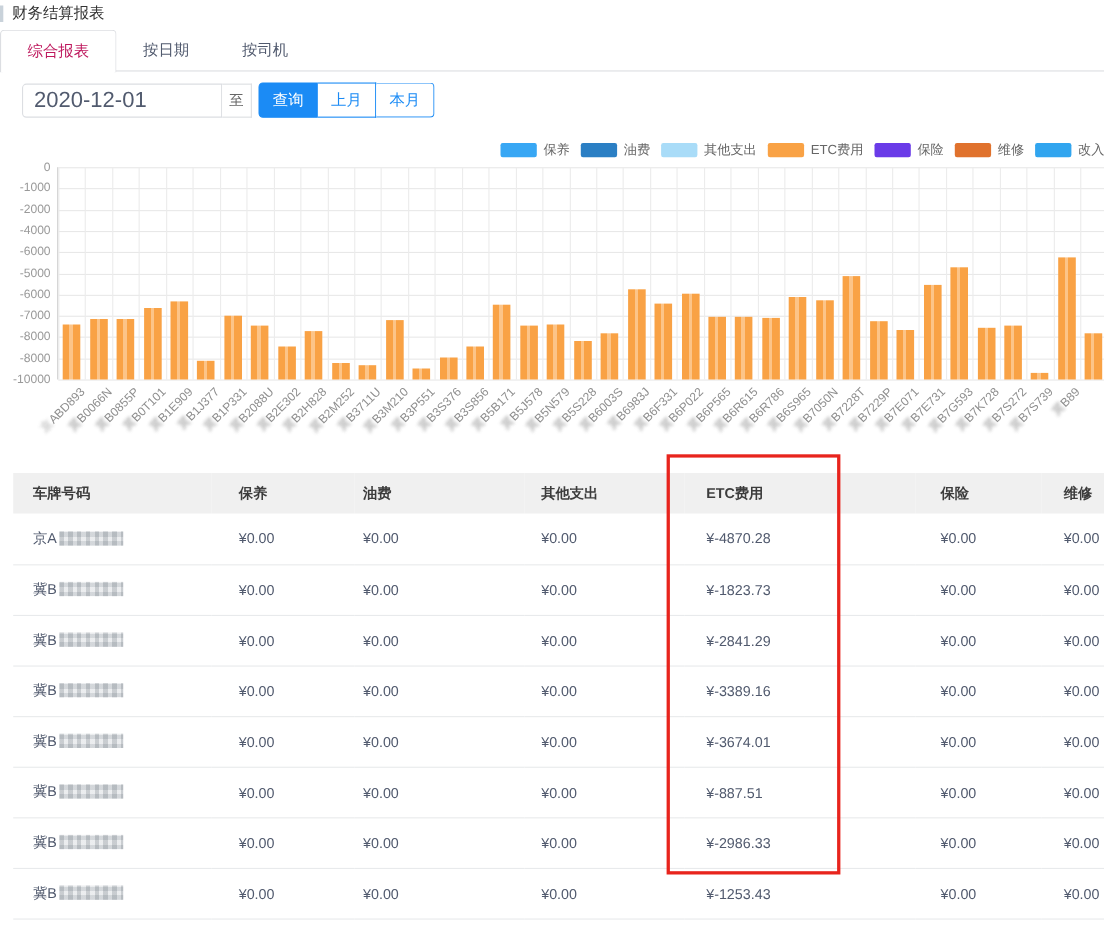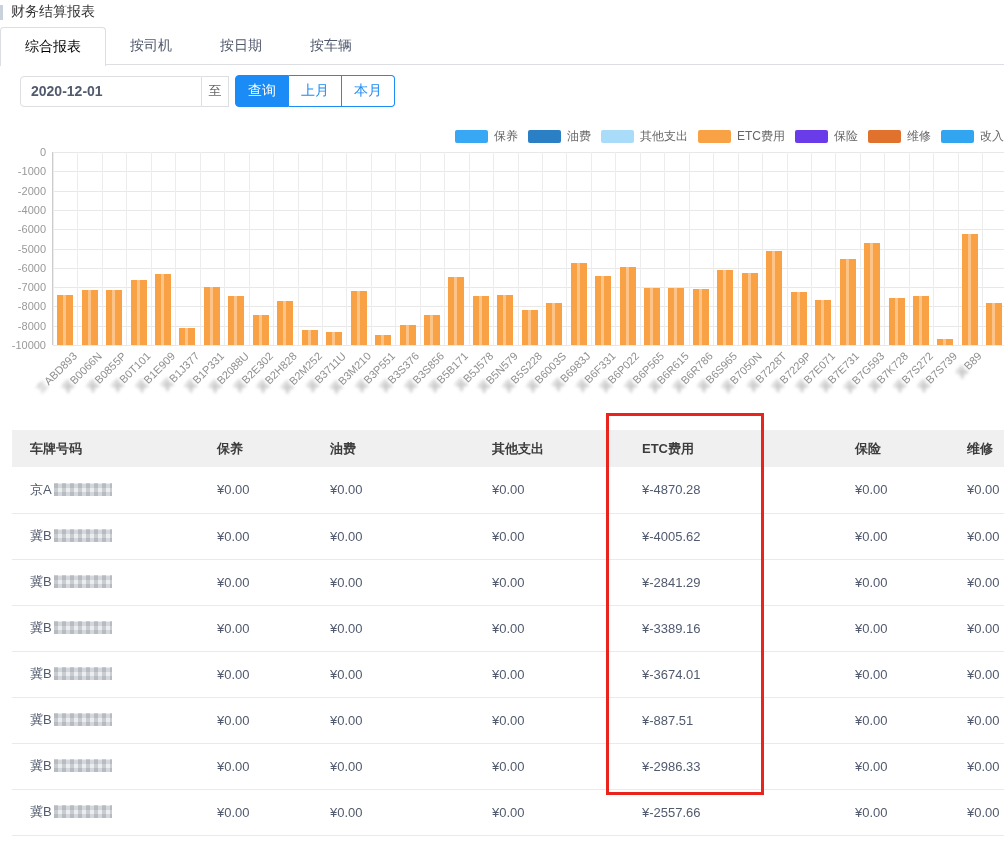--- a/index.html
+++ b/index.html
@@ -8,26 +8,26 @@
   .page { position:relative; width:1004px; height:843px; background:#fff; overflow:hidden; }
 
   
   .hdr { position:absolute; top:3px; left:0; display:flex; align-items:center; }
   .hdr-accent { width:3px; height:15px; background:#c9d2da; margin-right:8px; }
   .hdr-title { font-size:14px; color:#333; }
 
   
   .tabs { position:absolute; top:27px; left:0; width:1004px; height:38px; border-bottom:1px solid #dcdee2; display:flex; }
   .tab { height:38px; line-height:37px; padding:0 24px; font-size:14px; color:#515a6e; cursor:pointer; position:relative; }
-  .tab.active { color:#000000; background:#fff; border:1px solid #dcdee2; border-bottom:none; border-radius:4px 4px 0 0; height:39px; margin-bottom:-1px; }
+  .tab.active { color:#be185d; background:#fff; border:1px solid #dcdee2; border-bottom:none; border-radius:4px 4px 0 0; height:39px; margin-bottom:-1px; }
 
   
   .filters { position:absolute; top:75px; left:20px; display:flex; align-items:center; }
   .date-range { display:flex; align-items:stretch; height:31px; }
-  .date-input { width:182px; height:31px; border:1px solid #dcdee2; border-radius:4px 0 0 4px; padding:0 10px; font-size:14px; color:#515a6e; background:#fff; font-family:inherit;font-weight:bold; }
+  .date-input { width:182px; height:31px; border:1px solid #dcdee2; border-radius:4px 0 0 4px; padding:0 10px; font-size:20px; color:#515a6e; background:#fff; font-family:inherit; }
   .date-sep { width:27px; height:31px; border:1px solid #dcdee2; border-left:none; display:flex; align-items:center; justify-content:center; font-size:13px; color:#666; background:#fff; }
   .date-input.end { border-left:none; border-radius:0 4px 4px 0; width:203px; }
   .btn-group { display:flex; margin-left:6px; height:32px; }
   .btn { height:32px; padding:0 12px; font-size:14px; border:1px solid #1b8bf5; background:#fff; color:#1b8bf5; cursor:pointer; font-family:inherit; }
   .btn.primary { background:#1b8bf5; color:#fff; border-radius:4px 0 0 4px; }
   .btn.mid { border-left:none; }
   .btn.last { border-left:none; border-radius:0 4px 4px 0; }
 
   
   .chart { position:absolute; top:125px; left:0; width:1004px; height:288px; }
@@ -65,23 +65,22 @@
 
 <div class="page">
 
   <div class="hdr">
     <div class="hdr-accent"></div>
     <div class="hdr-title">财务结算报表</div>
   </div>
 
   <div class="tabs" id="tab-bar">
       <div class="tab active">综合报表</div>
+      <div class="tab">按日期</div>
       <div class="tab">按司机</div>
-      <div class="tab">按日期</div>
-      <div class="tab">按车辆</div>
     </div>
 
   <div class="filters">
     <div class="date-range">
       <input class="date-input" value="2020-12-01" style="">
       <div class="date-sep">至</div>
     </div>
     <div class="btn-group">
       <button class="btn primary">查询</button>
       <button class="btn mid">上月</button>
@@ -293,21 +292,21 @@
           <td class="c4">¥0.00</td>
           <td class="c5">¥-4870.28</td>
           <td class="c6">¥0.00</td>
           <td class="c7">¥0.00</td>
         </tr>
         <tr>
           <td class="c1"><span>冀B</span><span class="mosaic"></span></td>
           <td class="c2">¥0.00</td>
           <td class="c3">¥0.00</td>
           <td class="c4">¥0.00</td>
-          <td class="c5">¥-4005.62</td>
+          <td class="c5">¥-1823.73</td>
           <td class="c6">¥0.00</td>
           <td class="c7">¥0.00</td>
         </tr>
         <tr>
           <td class="c1"><span>冀B</span><span class="mosaic"></span></td>
           <td class="c2">¥0.00</td>
           <td class="c3">¥0.00</td>
           <td class="c4">¥0.00</td>
           <td class="c5">¥-2841.29</td>
           <td class="c6">¥0.00</td>
@@ -347,21 +346,21 @@
           <td class="c4">¥0.00</td>
           <td class="c5">¥-2986.33</td>
           <td class="c6">¥0.00</td>
           <td class="c7">¥0.00</td>
         </tr>
         <tr>
           <td class="c1"><span>冀B</span><span class="mosaic"></span></td>
           <td class="c2">¥0.00</td>
           <td class="c3">¥0.00</td>
           <td class="c4">¥0.00</td>
-          <td class="c5">¥-2557.66</td>
+          <td class="c5">¥-1253.43</td>
           <td class="c6">¥0.00</td>
           <td class="c7">¥0.00</td>
         </tr>
       </tbody>
   </table>
 
   <div class="red-box"></div>
 
 </div>
 

